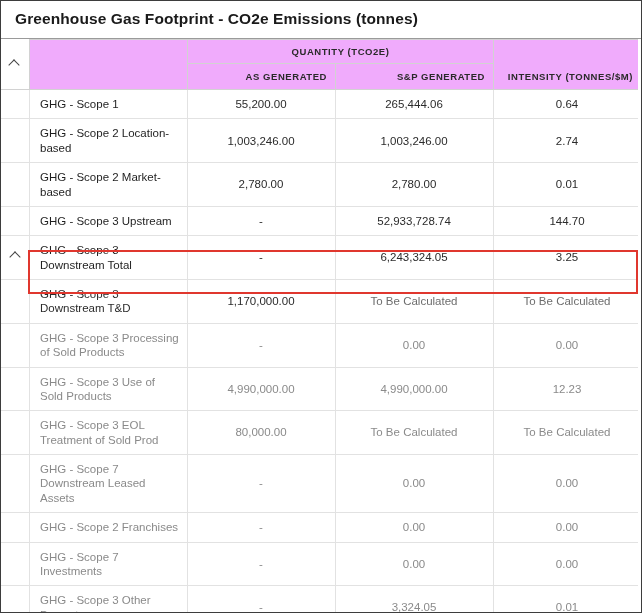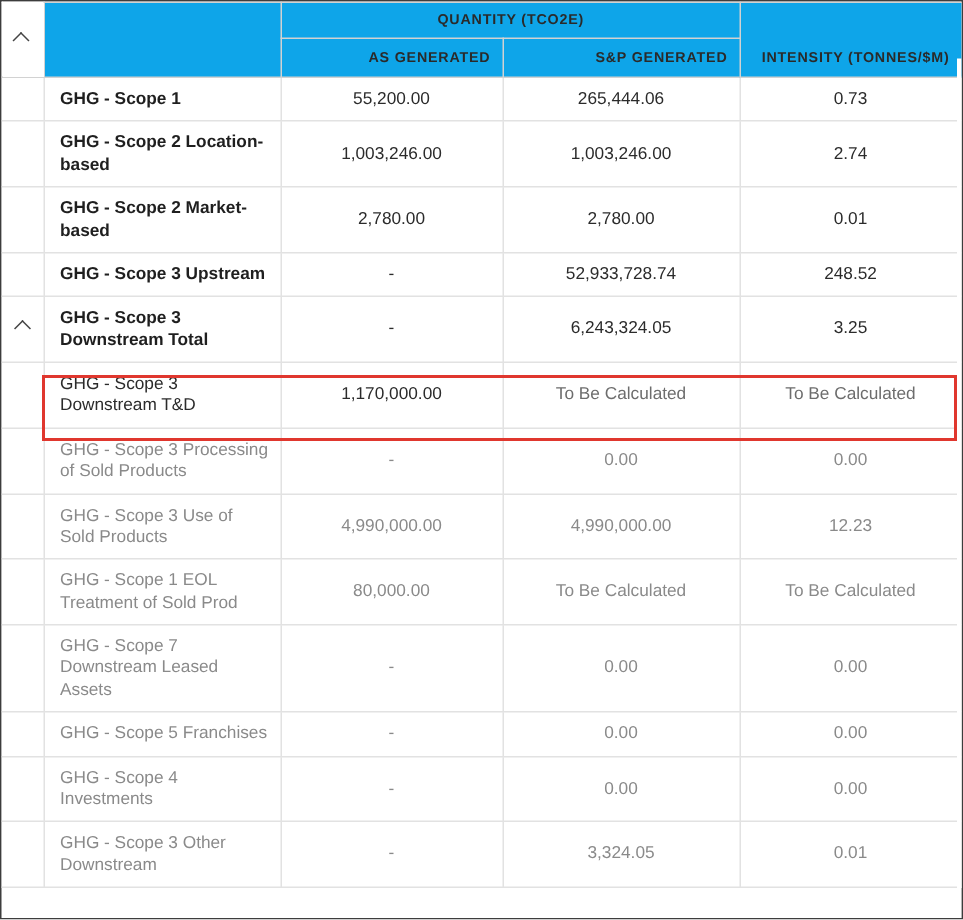--- a/index.html
+++ b/index.html
@@ -38,21 +38,21 @@
   col.c-reported { width: 148px; }
   col.c-sp       { width: 158px; }
   col.c-intensity{ width: 148px; }
 
   th, td {
     border: 1px solid #e2e2e2;
     padding: 0;
     vertical-align: middle;
   }
   thead th {
-    background: #0ea5e9;
+    background: #f0abfc;
     color: #2a2a2a;
     font-weight: bold;
     font-size: 9.5px;
     letter-spacing: 0.55px;
     text-align: right;
     padding: 7px 8px 7px 6px;
     border: 1px solid #d2d2d2;
   }
   th.qty-group {
     text-align: center;
@@ -103,21 +103,21 @@
   }
   td.label {
     padding-left: 10px;
     text-align: left;
   }
   td.num {
     text-align: center;
     padding-right: 9px;
     white-space: nowrap;
   }
-  tr.bold td.label { font-weight: bold; color: #1f1f1f; }
+  tr.bold td.label { font-weight: normal; color: #1f1f1f; }
   tr.muted td { color: #8a8a8a; }
   tr.muted td.label { color: #8a8a8a; }
   .tbc { color: #6d6d6d; }
   tr.muted .tbc { color: #8a8a8a; }
 
   
   .hl-box {
     position: absolute;
     left: 27px;
     top: 249px;
@@ -135,20 +135,21 @@
     bottom: 0;
     width: 3px;
     background: #ffffff;
   }
 </style>
 </head>
 <body>
 
 <div id="page">
 
+  <div class="title-bar">Greenhouse Gas Footprint - CO2e Emissions (tonnes)</div>
 
   <table class="grid">
     <colgroup>
       <col class="c-collapse">
       <col class="c-label">
       <col class="c-reported">
       <col class="c-sp">
       <col class="c-intensity">
     </colgroup>
     <thead>
@@ -164,42 +165,42 @@
         <th>AS GENERATED</th>
         <th>S&amp;P GENERATED</th>
       </tr>
     </thead>
     <tbody id="tbody">
         <tr class="bold">
           <td class="collapse-cell"></td>
           <td class="label">GHG - Scope 1</td>
           <td class="num">55,200.00</td>
           <td class="num">265,444.06</td>
-          <td class="num">0.73</td>
+          <td class="num">0.64</td>
         </tr>
         <tr class="bold">
           <td class="collapse-cell"></td>
           <td class="label">GHG - Scope 2 Location-based</td>
           <td class="num">1,003,246.00</td>
           <td class="num">1,003,246.00</td>
           <td class="num">2.74</td>
         </tr>
         <tr class="bold">
           <td class="collapse-cell"></td>
           <td class="label">GHG - Scope 2 Market-based</td>
           <td class="num">2,780.00</td>
           <td class="num">2,780.00</td>
           <td class="num">0.01</td>
         </tr>
         <tr class="bold">
           <td class="collapse-cell"></td>
           <td class="label">GHG - Scope 3 Upstream</td>
           <td class="num">-</td>
           <td class="num">52,933,728.74</td>
-          <td class="num">248.52</td>
+          <td class="num">144.70</td>
         </tr>
         <tr class="bold">
           <td class="collapse-cell"><span class="chev"></span></td>
           <td class="label">GHG - Scope 3 Downstream Total</td>
           <td class="num">-</td>
           <td class="num">6,243,324.05</td>
           <td class="num">3.25</td>
         </tr>
         <tr>
           <td class="collapse-cell"></td>
@@ -217,42 +218,42 @@
         </tr>
         <tr class="muted">
           <td class="collapse-cell"></td>
           <td class="label">GHG - Scope 3 Use of Sold Products</td>
           <td class="num">4,990,000.00</td>
           <td class="num">4,990,000.00</td>
           <td class="num">12.23</td>
         </tr>
         <tr class="muted">
           <td class="collapse-cell"></td>
-          <td class="label">GHG - Scope 1 EOL Treatment of Sold Prod</td>
+          <td class="label">GHG - Scope 3 EOL Treatment of Sold Prod</td>
           <td class="num">80,000.00</td>
           <td class="num tbc">To Be Calculated</td>
           <td class="num tbc">To Be Calculated</td>
         </tr>
         <tr class="muted">
           <td class="collapse-cell"></td>
           <td class="label">GHG - Scope 7 Downstream Leased Assets</td>
           <td class="num">-</td>
           <td class="num">0.00</td>
           <td class="num">0.00</td>
         </tr>
         <tr class="muted">
           <td class="collapse-cell"></td>
-          <td class="label">GHG - Scope 5 Franchises</td>
-          <td class="num">-</td>
-          <td class="num">0.00</td>
-          <td class="num">0.00</td>
-        </tr>
-        <tr class="muted">
-          <td class="collapse-cell"></td>
-          <td class="label">GHG - Scope 4 Investments</td>
+          <td class="label">GHG - Scope 2 Franchises</td>
+          <td class="num">-</td>
+          <td class="num">0.00</td>
+          <td class="num">0.00</td>
+        </tr>
+        <tr class="muted">
+          <td class="collapse-cell"></td>
+          <td class="label">GHG - Scope 7 Investments</td>
           <td class="num">-</td>
           <td class="num">0.00</td>
           <td class="num">0.00</td>
         </tr>
         <tr class="muted">
           <td class="collapse-cell"></td>
           <td class="label">GHG - Scope 3 Other Downstream</td>
           <td class="num">-</td>
           <td class="num">3,324.05</td>
           <td class="num">0.01</td>

